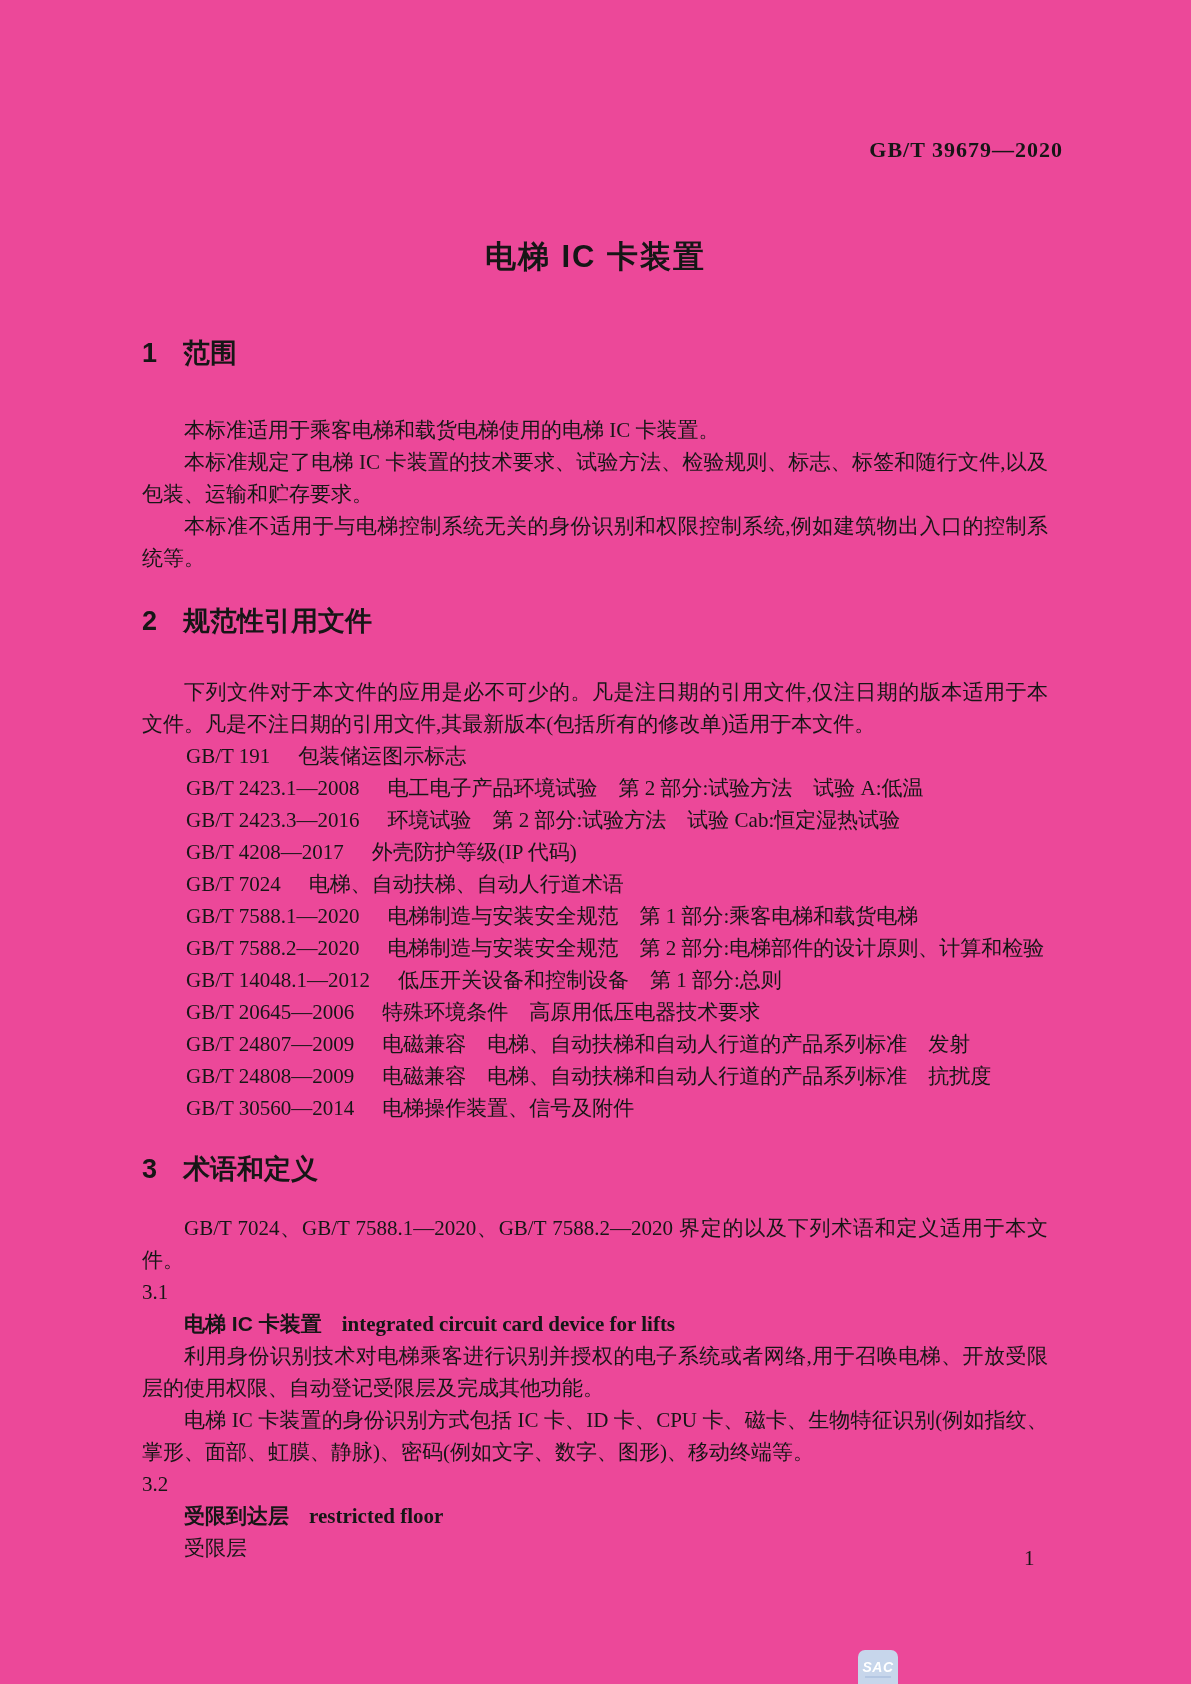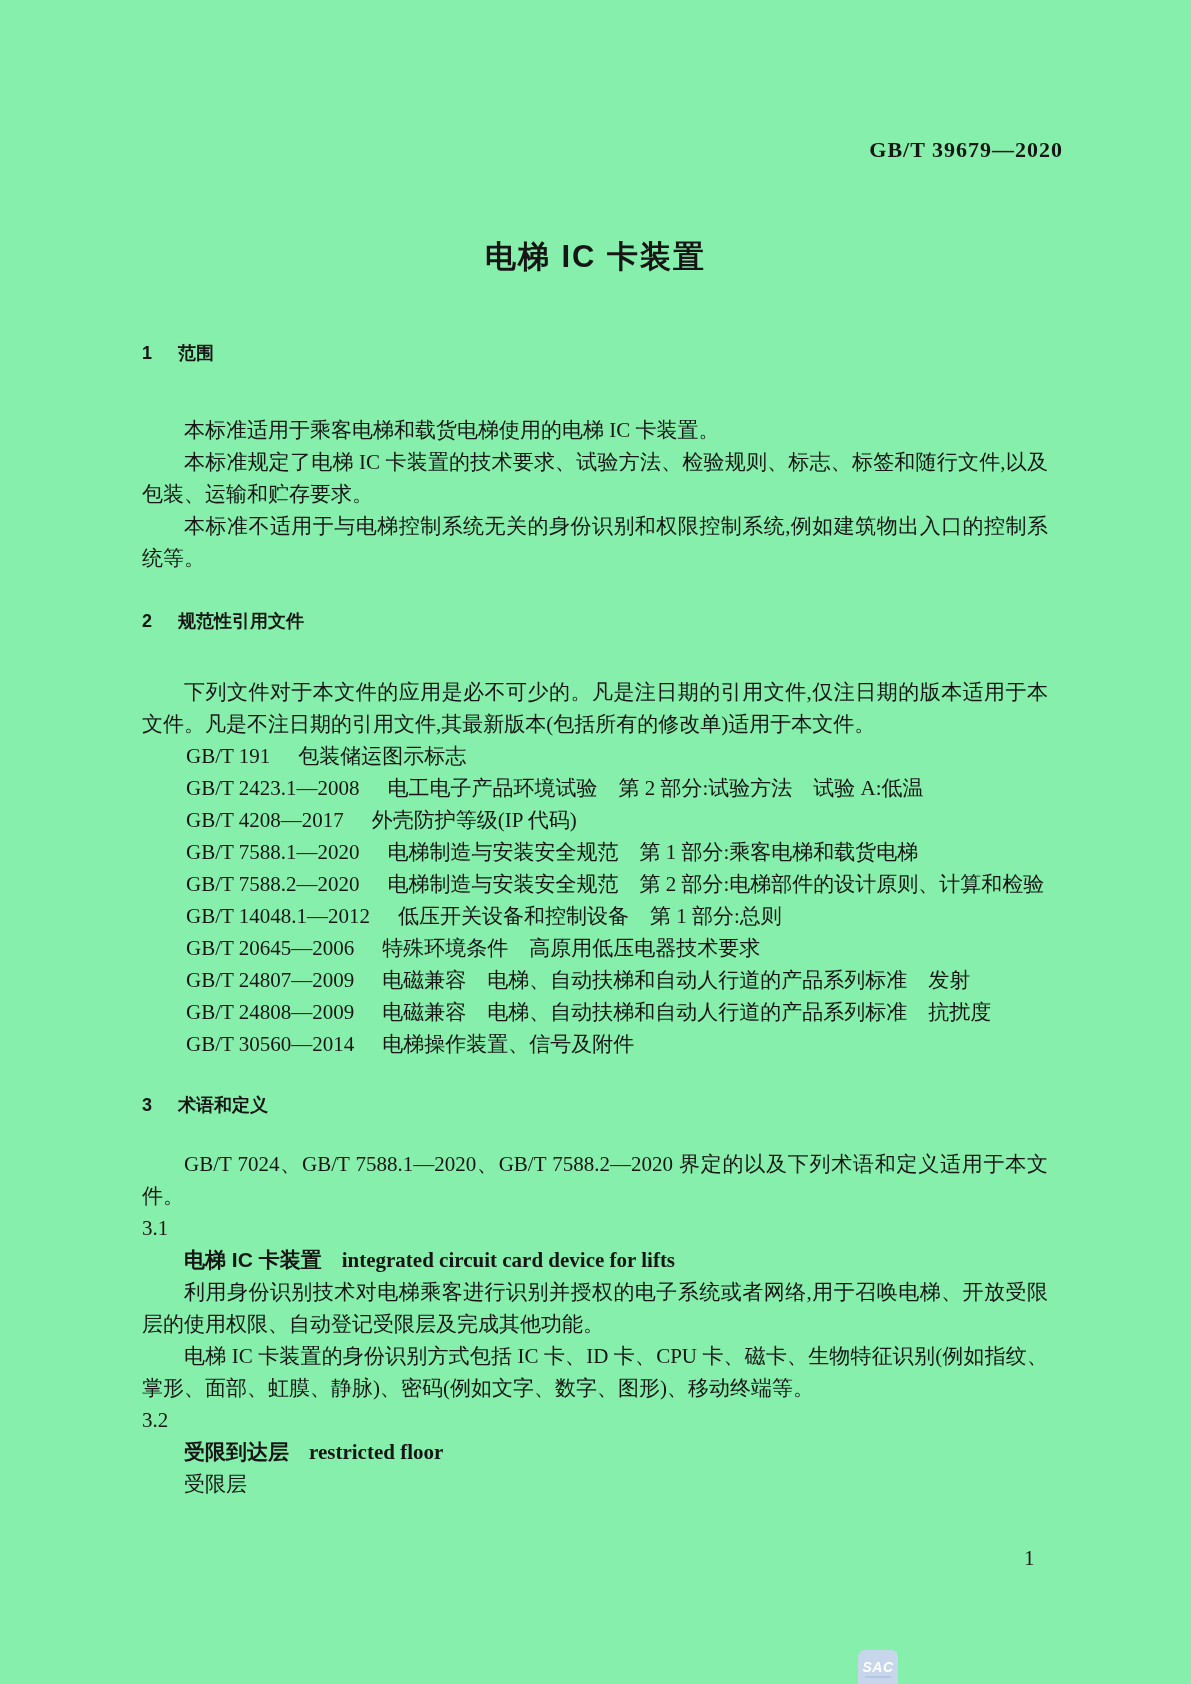--- a/index.html
+++ b/index.html
@@ -1,21 +1,21 @@
 <!DOCTYPE html>
 <html><head>
 <meta charset="utf-8">
 <style>
   html,body { margin:0; padding:0; background:#e8e8e8; }
   .page {
     position: relative;
     width: 1191px;
     height: 1684px;
     margin: 0 auto;
-    background: #86efac;
+    background: #ec4899;
     color: #161616;
     overflow: hidden;
     font-family: "Liberation Serif", serif;
   }
   .std-code {
     position: absolute;
     top: 137px;
     right: 128px;
     font-family: "Liberation Serif", serif;
     font-weight: bold;
@@ -37,21 +37,21 @@
     position: absolute;
     left: 142px;
     top: 338px;
     width: 906px;
     font-size: 21px;
     line-height: 32px;
     text-align: justify;
   }
   h2.sec {
     font-family: "Liberation Sans", sans-serif;
-    font-size: 18px;
+    font-size: 27px;
     font-weight: bold;
     line-height: 30px;
     margin: 0 0 46px 0;
     text-align: left;
   }
   h2.sec .sec-title { margin-left: 26px; }
   h2.sec-2 { margin: 32px 0 40px 0; }
   h2.sec-3 { margin: 30px 0 28px 0; }
   p.body-p {
     margin: 0;
@@ -119,21 +119,23 @@
     <p class="body-p">本标准适用于乘客电梯和载货电梯使用的电梯 IC 卡装置。</p>
     <p class="body-p">本标准规定了电梯 IC 卡装置的技术要求、试验方法、检验规则、标志、标签和随行文件,以及包装、运输和贮存要求。</p>
     <p class="body-p">本标准不适用于与电梯控制系统无关的身份识别和权限控制系统,例如建筑物出入口的控制系统等。</p>
 
     <h2 class="sec sec-2"><span>2</span><span class="sec-title">规范性引用文件</span></h2>
 
     <p class="body-p">下列文件对于本文件的应用是必不可少的。凡是注日期的引用文件,仅注日期的版本适用于本文件。凡是不注日期的引用文件,其最新版本(包括所有的修改单)适用于本文件。</p>
 
     <div class="ref-item"><span class="ref-code">GB/T 191</span><span class="ref-title">包装储运图示标志</span></div>
     <div class="ref-item"><span class="ref-code">GB/T 2423.1—2008</span><span class="ref-title">电工电子产品环境试验　第 2 部分:试验方法　试验 A:低温</span></div>
+    <div class="ref-item"><span class="ref-code">GB/T 2423.3—2016</span><span class="ref-title">环境试验　第 2 部分:试验方法　试验 Cab:恒定湿热试验</span></div>
     <div class="ref-item"><span class="ref-code">GB/T 4208—2017</span><span class="ref-title">外壳防护等级(IP 代码)</span></div>
+    <div class="ref-item"><span class="ref-code">GB/T 7024</span><span class="ref-title">电梯、自动扶梯、自动人行道术语</span></div>
     <div class="ref-item"><span class="ref-code">GB/T 7588.1—2020</span><span class="ref-title">电梯制造与安装安全规范　第 1 部分:乘客电梯和载货电梯</span></div>
     <div class="ref-item"><span class="ref-code">GB/T 7588.2—2020</span><span class="ref-title">电梯制造与安装安全规范　第 2 部分:电梯部件的设计原则、计算和检验</span></div>
     <div class="ref-item"><span class="ref-code">GB/T 14048.1—2012</span><span class="ref-title">低压开关设备和控制设备　第 1 部分:总则</span></div>
     <div class="ref-item"><span class="ref-code">GB/T 20645—2006</span><span class="ref-title">特殊环境条件　高原用低压电器技术要求</span></div>
     <div class="ref-item"><span class="ref-code">GB/T 24807—2009</span><span class="ref-title">电磁兼容　电梯、自动扶梯和自动人行道的产品系列标准　发射</span></div>
     <div class="ref-item"><span class="ref-code">GB/T 24808—2009</span><span class="ref-title">电磁兼容　电梯、自动扶梯和自动人行道的产品系列标准　抗扰度</span></div>
     <div class="ref-item"><span class="ref-code">GB/T 30560—2014</span><span class="ref-title">电梯操作装置、信号及附件</span></div>
 
     <h2 class="sec sec-3"><span>3</span><span class="sec-title">术语和定义</span></h2>
 

